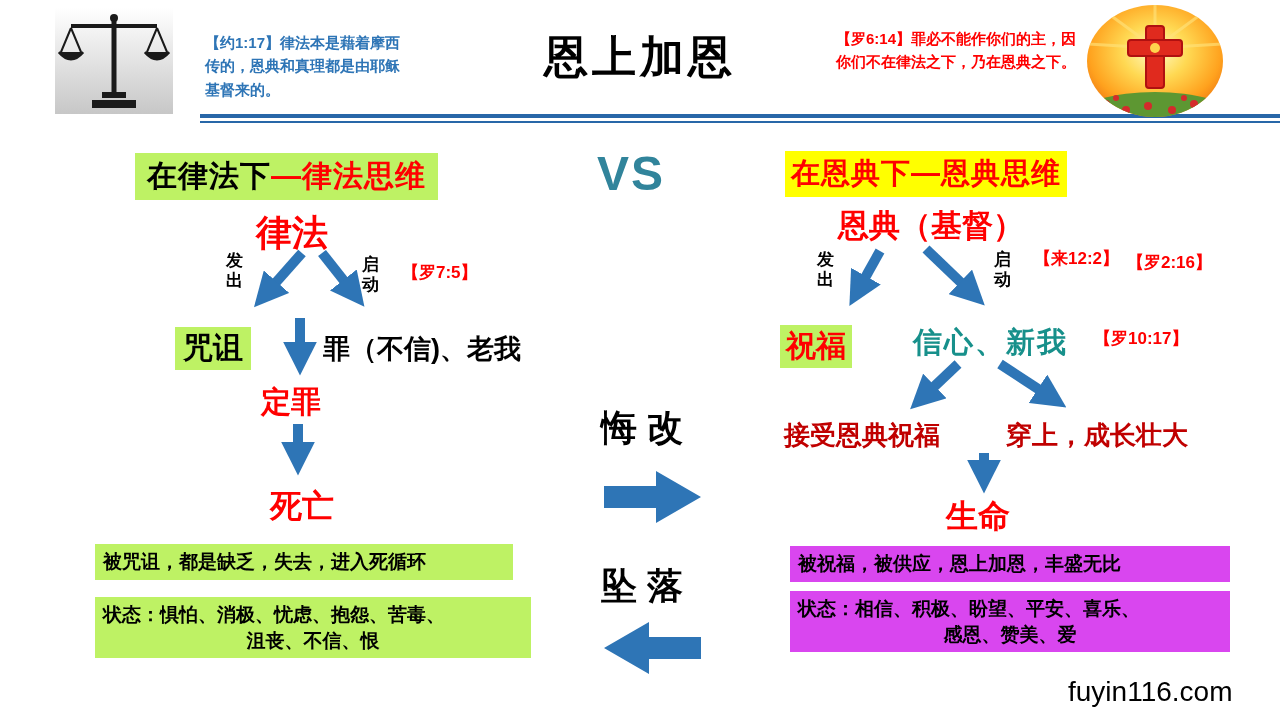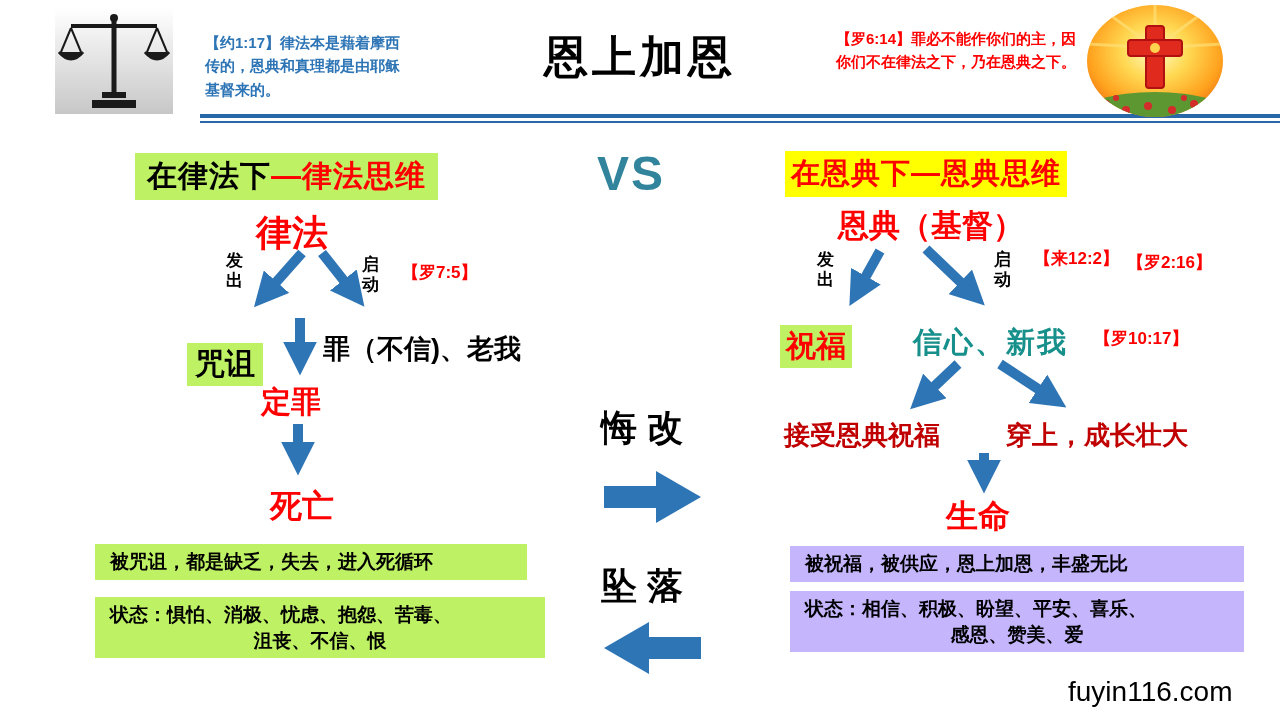--- a/index.html
+++ b/index.html
@@ -7,25 +7,25 @@
          font-family:"Liberation Sans","DejaVu Sans",sans-serif;color:#000;border-radius:9px;}
   .abs{position:absolute;}
   .b{font-weight:bold;}
   .red{color:#FF0000;}
   .dred{color:#C00000;}
   .teal{color:#17908B;}
   .blueTxt{color:#2E75B6;}
   .vsCol{color:#31849B;}
   .graybg{background:#bef264;}
   .yellowbg{background:#FFFF00;}
-  .cyanbg{background:#c4b5fd;}
+  .cyanbg{background:#d946ef;}
   .vlabel{width:22px;line-height:1.15;word-break:break-all;font-size:17px;font-weight:bold;color:#000;}
   .verse{font-weight:bold;font-size:15px;line-height:1.55;}
   .smallverse{font-size:17px;font-weight:bold;}
-  .box{padding:5px 15px;font-size:19px;font-weight:bold;color:#000;line-height:1.35;}
+  .box{padding:5px 8px;font-size:19px;font-weight:bold;color:#000;line-height:1.35;}
   .boxline2{text-align:center;}
   .arrows{position:absolute;left:0;top:0;pointer-events:none;}
   .arr{stroke:#2E75B6;stroke-width:10;fill:none;marker-end:url(#ah);}
   .hrline{background:#2867A8;}
 </style>
 </head>
 <body>
 
 <div class="slide">
 
@@ -124,21 +124,21 @@
   <div class="abs graybg b" style="left:135px;top:153px;font-size:30px;padding:3px 12px;letter-spacing:1px;">
     <span style="color:#000;">在律法下</span><span class="red">—律法思维</span>
   </div>
 
   <div class="abs red b" style="left:256px;top:209px;font-size:36px;">律法</div>
 
   <div class="abs vlabel" style="left:226px;top:251px;">发出</div>
   <div class="abs vlabel" style="left:362px;top:255px;">启动</div>
   <div class="abs smallverse red" style="left:402px;top:261px;">【罗7:5】</div>
 
-  <div class="abs graybg b" style="left:187px;top:327px;font-size:30px;padding:1px 8px;color:#000;margin-top:16px;">咒诅</div>
+  <div class="abs graybg b" style="left:175px;top:327px;font-size:30px;padding:1px 8px;color:#000;">咒诅</div>
   <div class="abs b" style="left:323px;top:331px;font-size:27px;color:#000;">罪（不信)、老我</div>
 
   <div class="abs red b" style="left:261px;top:382px;font-size:30px;">定罪</div>
 
   <div class="abs red b" style="left:270px;top:485px;font-size:32px;">死亡</div>
 
   <div class="abs graybg box" style="left:95px;top:544px;width:402px;">被咒诅，都是缺乏，失去，进入死循环</div>
 
   <div class="abs graybg box" style="left:95px;top:597px;width:420px;">
     <div>状态：惧怕、消极、忧虑、抱怨、苦毒、</div>

